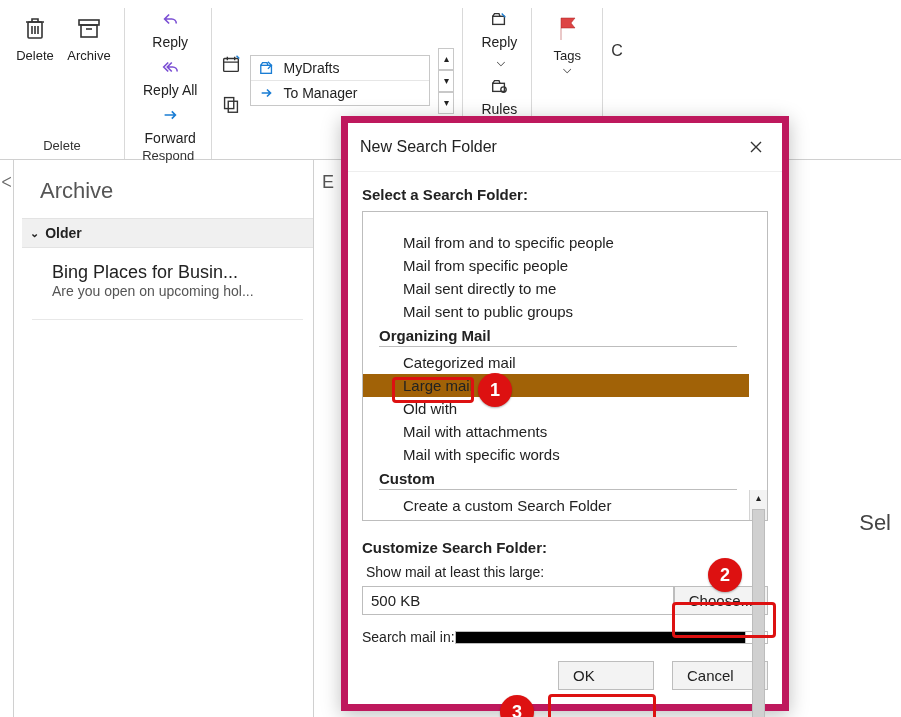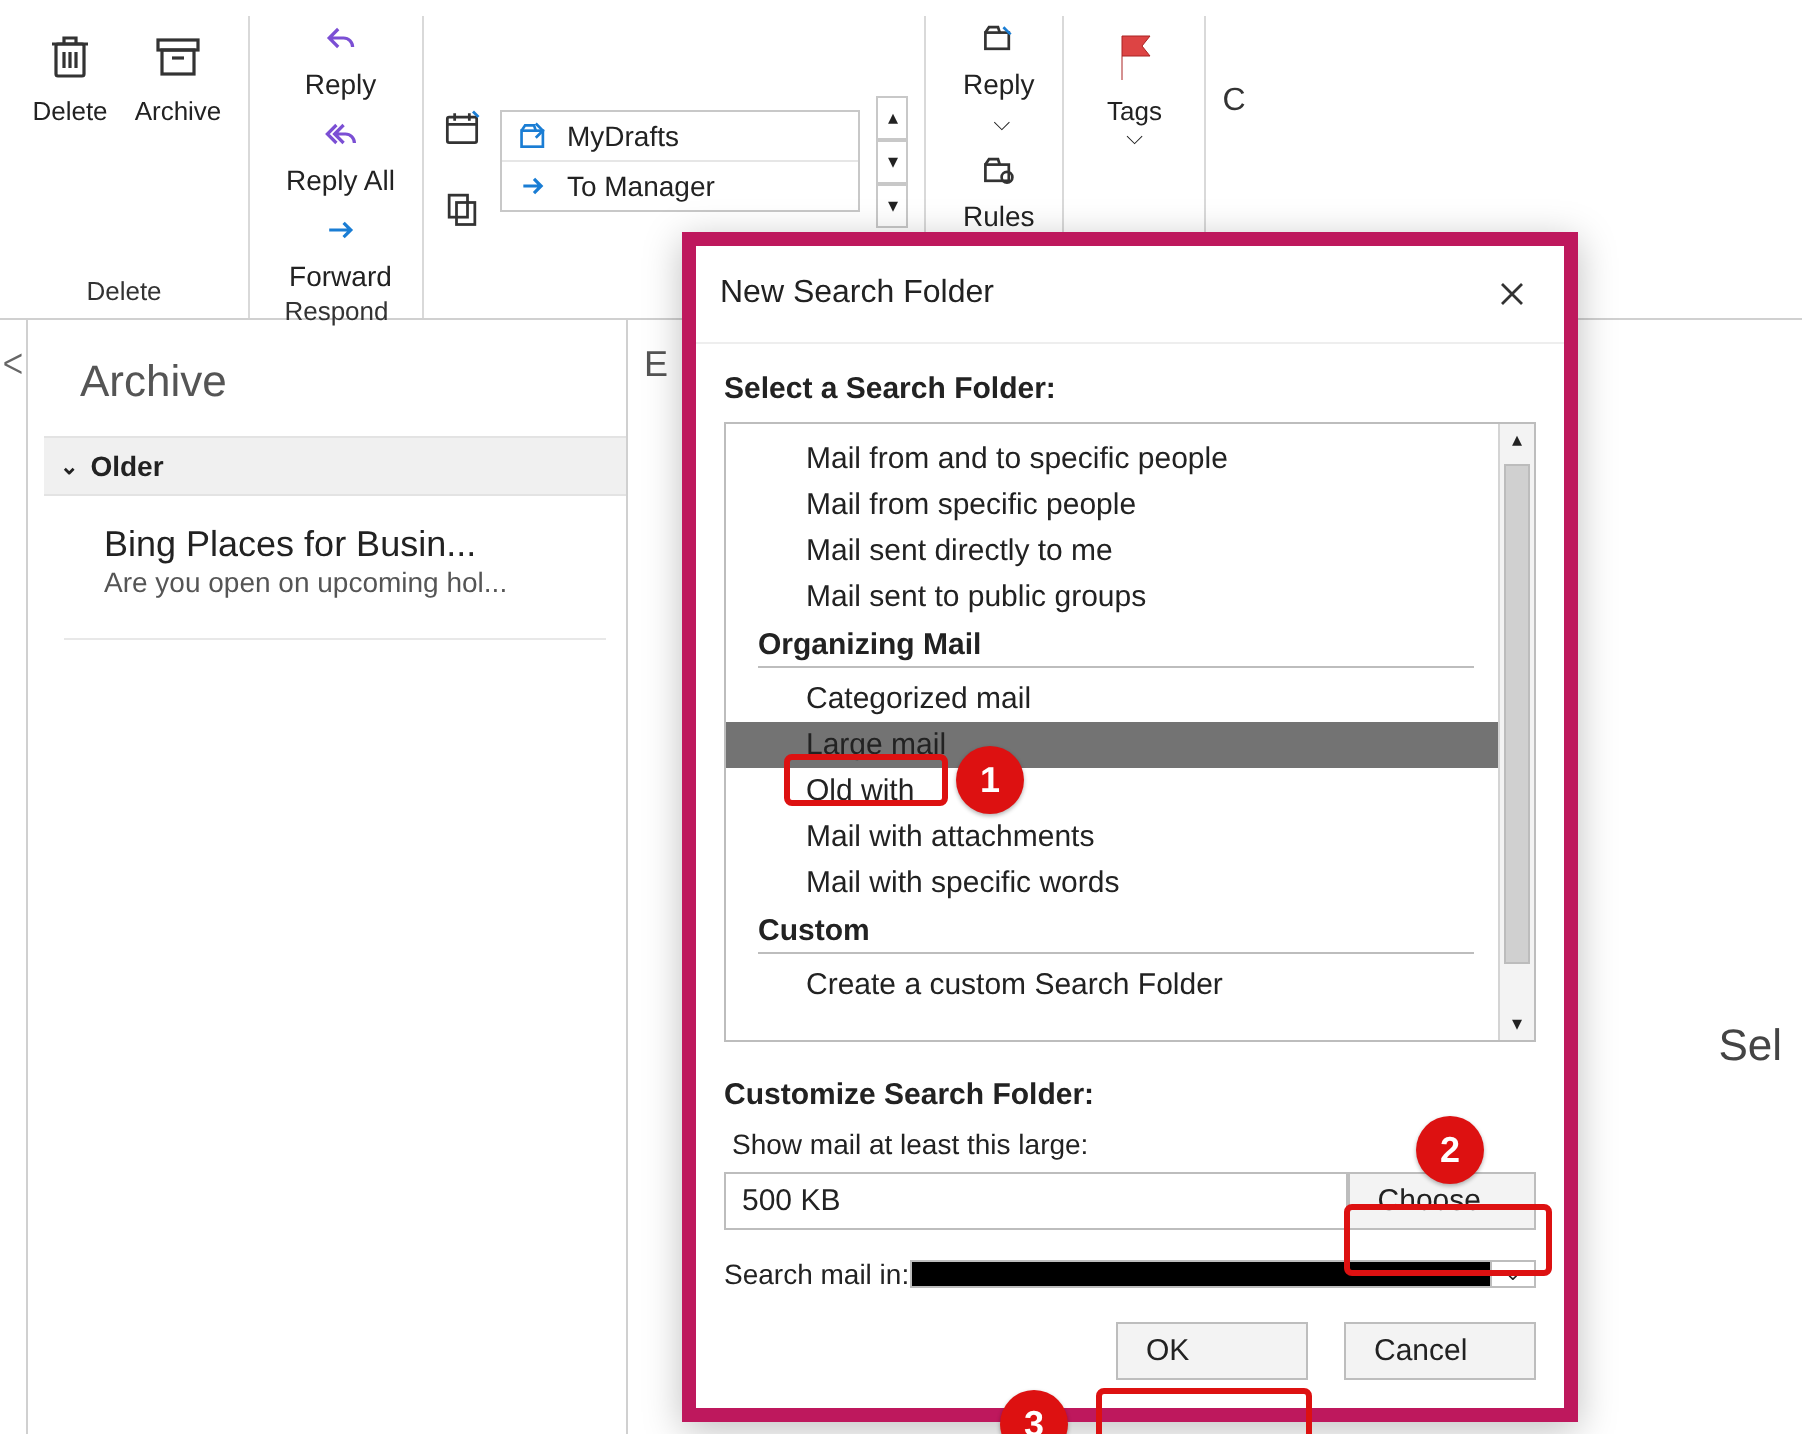--- a/index.html
+++ b/index.html
@@ -42,26 +42,26 @@
   .right-letter{ font-size:18px; color:#555;}
   .sel-text{ position:absolute; right:10px; top:350px; font-size:22px; color:#444;}
 
   
   .dialog{ position:absolute; left:341px; top:86px; width:448px; border:7px solid #be185d; background:#fff; box-shadow:0 4px 18px rgba(0,0,0,.25);margin-top:30px;}
   .dlg-title{ display:flex; align-items:center; justify-content:space-between; padding:10px 12px; font-size:16px; border-bottom:1px solid #eee;}
   .dlg-close{ width:28px;height:28px; display:flex; align-items:center; justify-content:center; cursor:default;}
   .dlg-close svg{width:14px;height:14px;}
   .dlg-body{ padding:10px 14px 14px 14px;}
   .dlg-h{ font-weight:700; font-size:15px; margin:4px 0 8px 0;}
-  .listbox{ border:1px solid #bdbdbd; height:310px; display:flex;}
+  .listbox{ border:1px solid #bdbdbd; height:310px; display:flex;align-items:flex-end;}
   .list-inner{ flex:1; overflow:hidden; padding:6px 0;}
   .list-row{ padding:3px 8px 3px 40px; font-size:15px;}
   .list-cat{ padding:4px 8px 0 16px; font-weight:700; font-size:15px;}
   .cat-underline{ border-bottom:1px solid #bdbdbd; margin:2px 12px 4px 16px;}
-  .list-row.sel{ background:#737373;}
+  .list-row.sel{ background:#a16207;}
   .list-scroll{ width:18px; border-left:1px solid #d4d4d4; background:#f3f3f3; display:flex; flex-direction:column; justify-content:space-between; align-items:center; padding:0;}
   .list-scroll .arr{ font-size:10px; padding:2px 0;}
   .list-scroll .track{ flex:1; width:100%; position:relative;}
   .list-scroll .thumb{ position:absolute; left:2px; right:2px; top:4px; height:250px; background:#d0d0d0; border:1px solid #bcbcbc;}
   .sub-h{ font-weight:700; margin:18px 0 8px 0; font-size:15px;}
   .sub-lbl{ margin:4px 0 6px 4px;}
   .row-flex{ display:flex; align-items:center;}
   .txt{ border:1px solid #bdbdbd; padding:5px 8px; font-size:15px; background:#fff;}
   .txt.size{ flex:1;}
   .btn{ border:1px solid #bdbdbd; background:#f3f3f3; padding:5px 14px; font-size:15px; cursor:default;}

